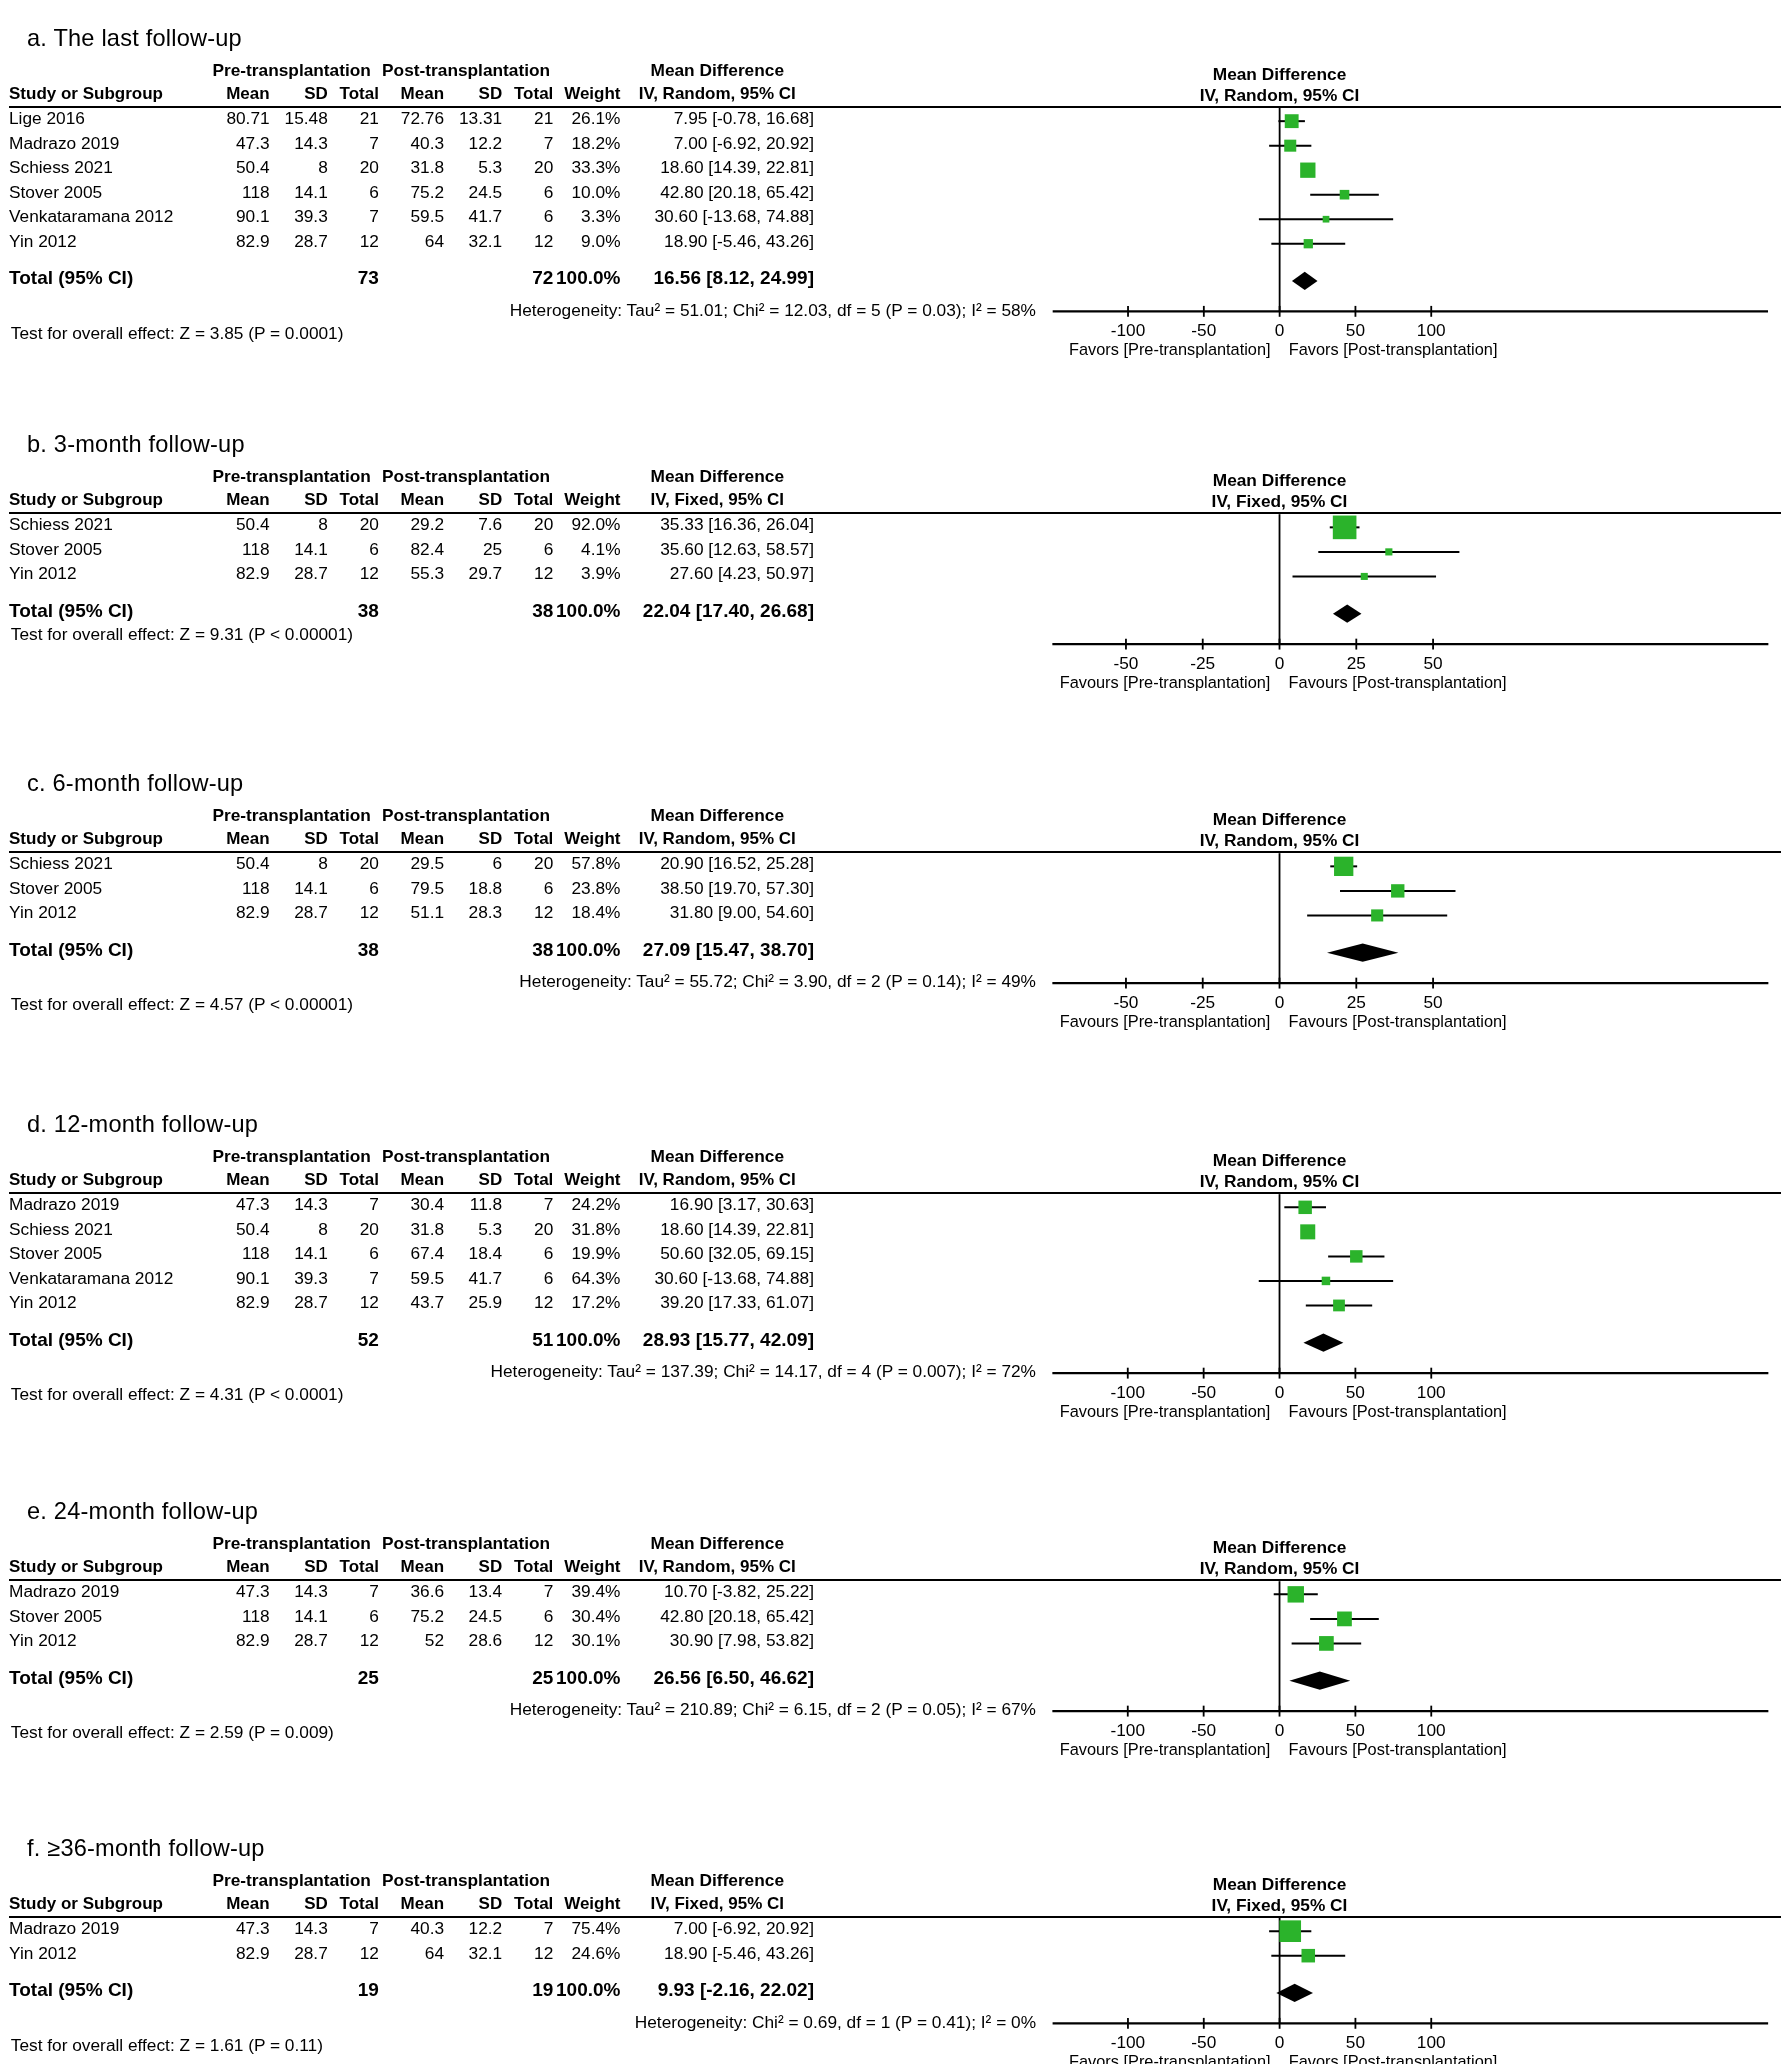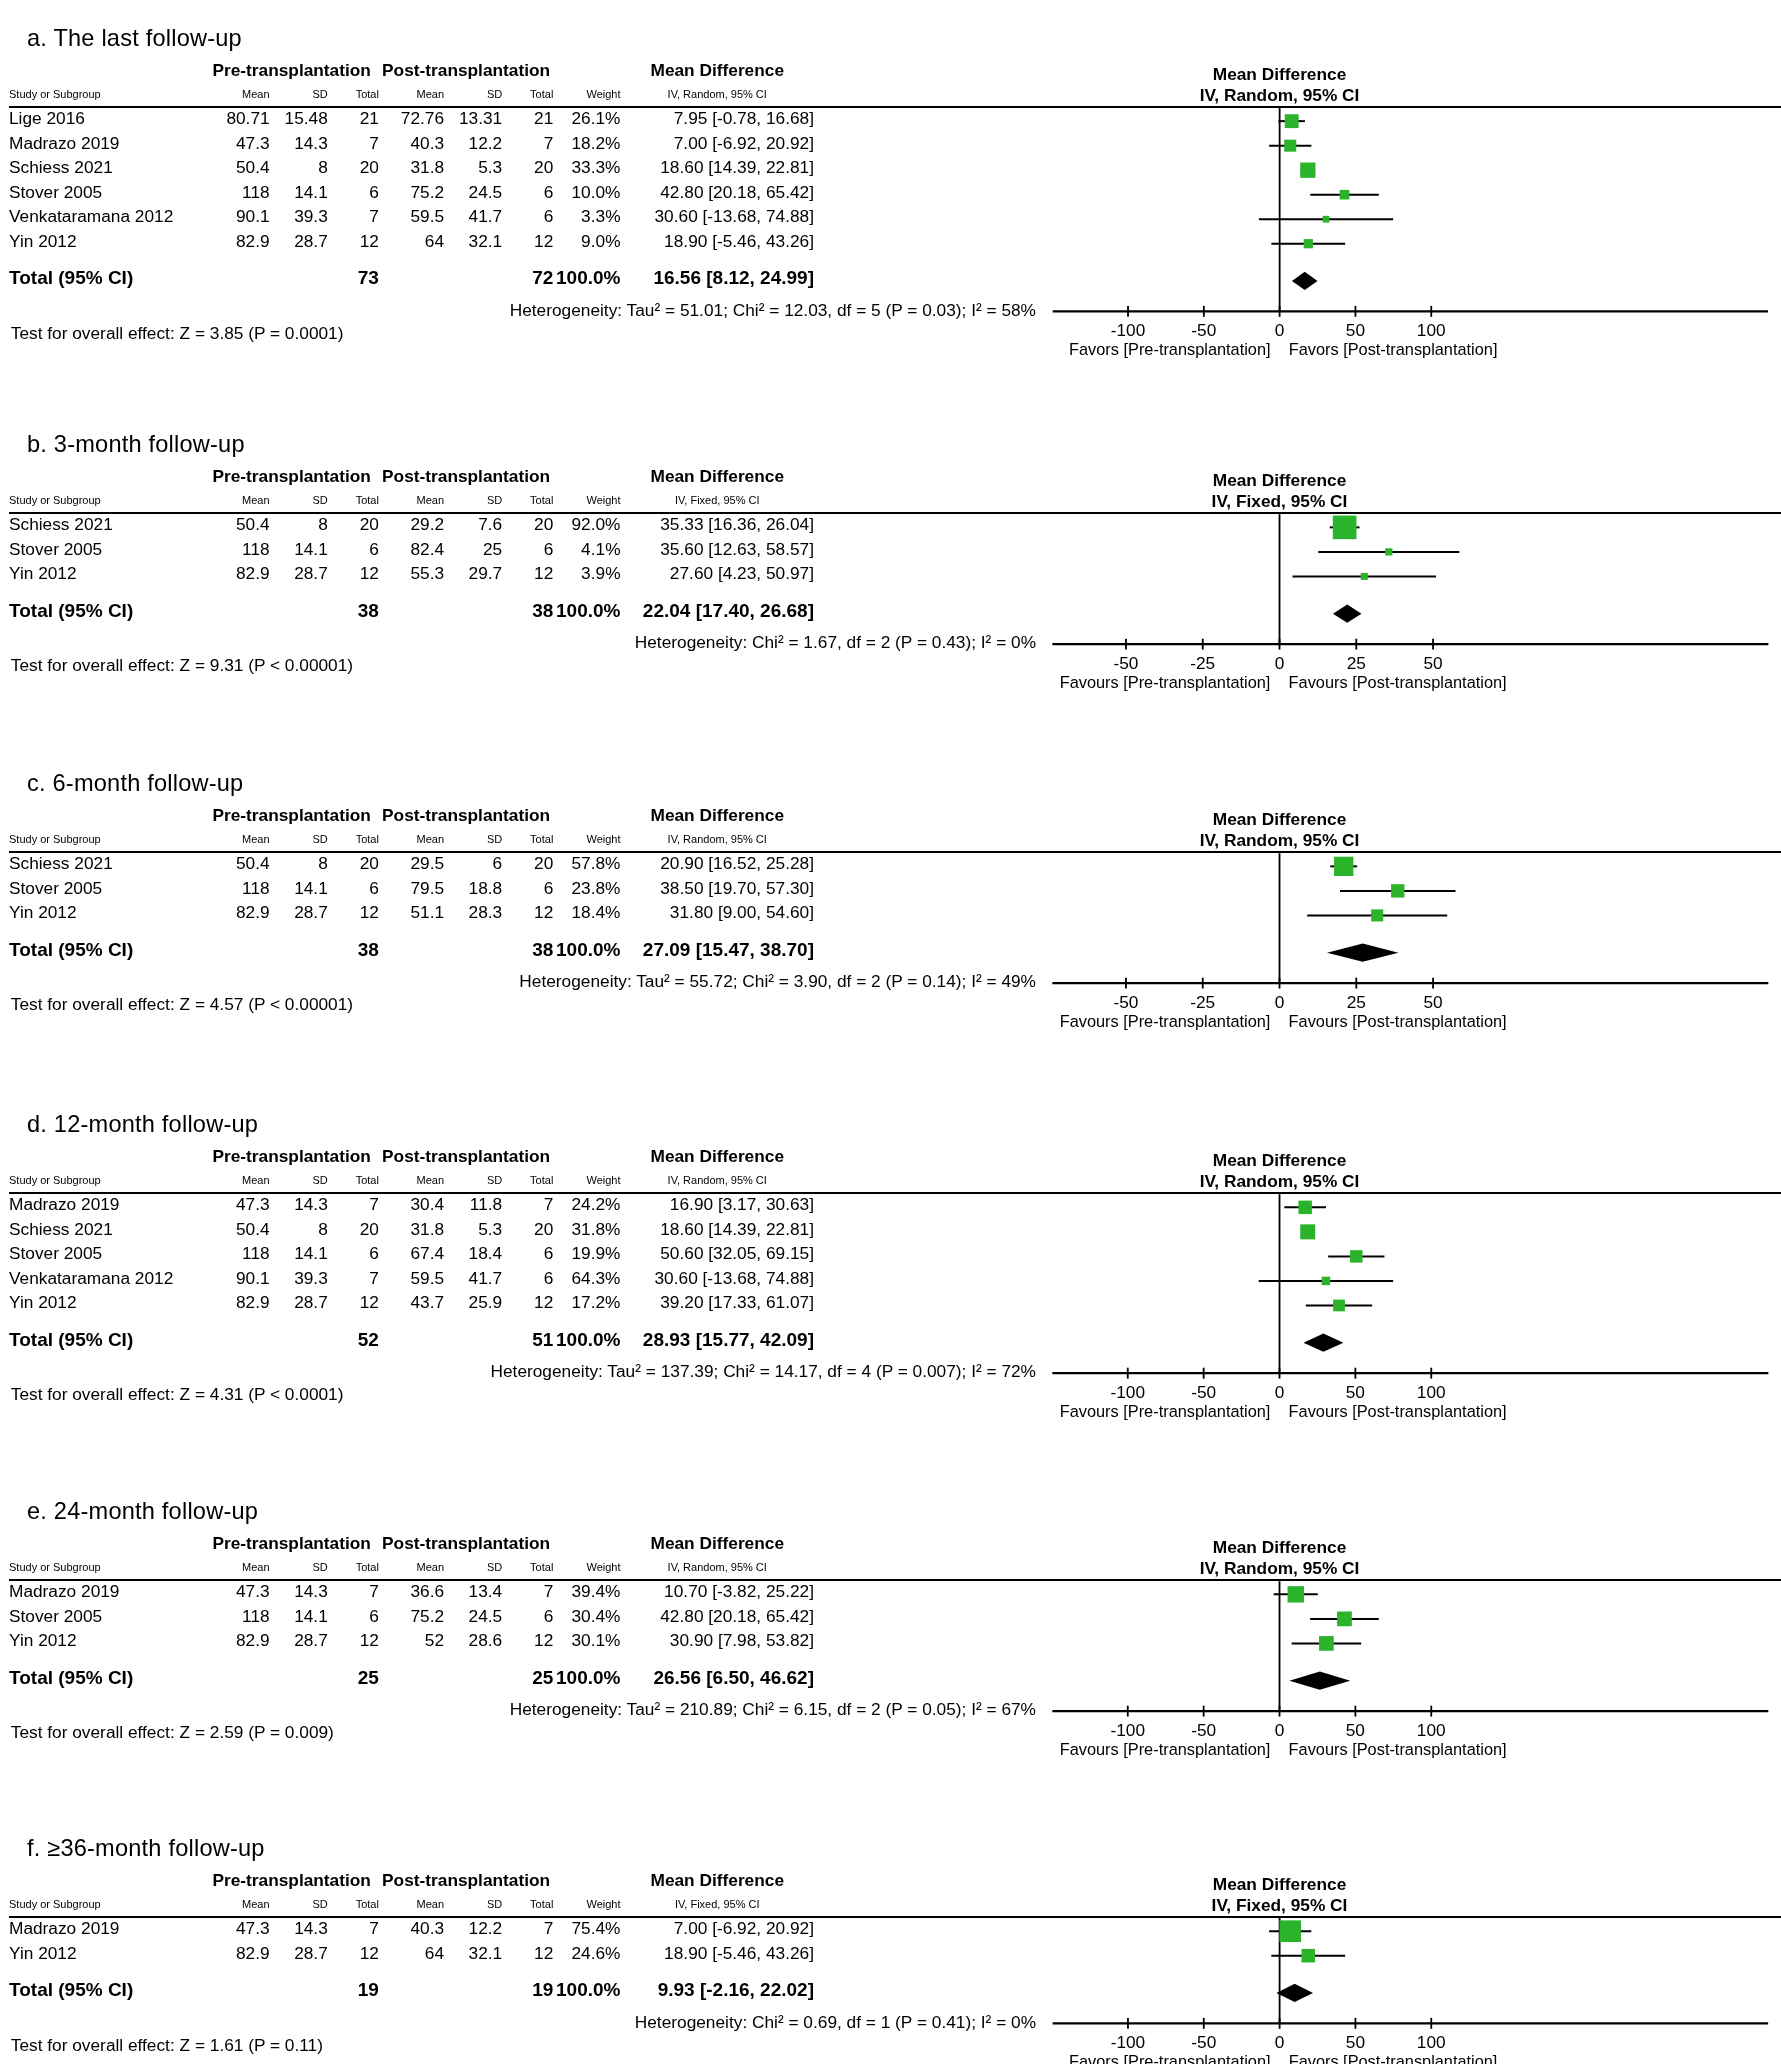--- a/index.html
+++ b/index.html
@@ -13,21 +13,21 @@
     font-size:23.6px;font-weight:400;margin:0;padding:7.3px 0 0 18px;height:41px;
     box-sizing:border-box;white-space:nowrap;letter-spacing:0.2px;
   }
   .panel-grid{display:flex;}
   .table-col{width:1027px;flex:none;}
   .plot-col{width:736px;flex:none;position:relative;}
   .header-rule{position:absolute;left:0;top:88px;width:100%;height:1.8px;background:#000;}
   .data-table{border-collapse:collapse;table-layout:fixed;width:805px;}
   .data-table th,.data-table td{white-space:nowrap;overflow:visible;}
   .group-row th{height:22px;font-size:17.3px;font-weight:bold;vertical-align:bottom;padding:0;}
-  .col-row th{height:25.5px;font-size:11px;font-weight:normal;vertical-align:middle;padding:0;}
+  .col-row th{height:25.5px;font-size:17px;font-weight:bold;vertical-align:middle;padding:0;}
   tr.study-row td{height:24.5px;font-size:17.3px;padding:0;vertical-align:middle;}
   .gap-row td{height:12.7px;padding:0;}
   .total-row td{height:24.5px;font-size:19px;font-weight:bold;padding:0;vertical-align:middle;}
   .num{text-align:right;padding-right:7.3px;}
   .study{text-align:left;padding-left:1.8px;}
   .ci{text-align:right;padding-right:5.5px;}
   .col-row .ci{text-align:center;}
   .group-row .grp{text-align:center;}
   .md-header{text-align:center;}
   .het-line,.test-line{font-size:17.3px;line-height:23px;white-space:nowrap;padding-left:1.8px;}
@@ -284,21 +284,20 @@
                 <td></td>
               <td class="num">38</td>
               <td></td>
                 <td></td>
               <td class="num">38</td>
               <td class="num">100.0%</td>
               <td class="ci">22.04 [17.40, 26.68]</td>
             </tr>
           </tbody>
         </table>
-        <div class="het-line">Heterogeneity: Chi² = 1.67, df = 2 (P = 0.43); I² = 0%</div>
         <div class="test-line">Test for overall effect: Z = 9.31 (P &lt; 0.00001)</div>
       </div>
       <div class="plot-col">
         <div class="plot-header">
           <div class="ph1">Mean Difference</div>
           <div class="ph2">IV, Fixed, 95% CI</div>
         </div>
         <svg class="plot-svg" xmlns="http://www.w3.org/2000/svg" width="736" height="183" viewBox="0 0 810 201">
             <line x1="268" y1="0" x2="268" y2="143" stroke="#000000" stroke-width="2"></line>
             <line x1="323.2968" y1="14.5" x2="356.0152" y2="14.5" stroke="#000000" stroke-width="2.2"></line>

